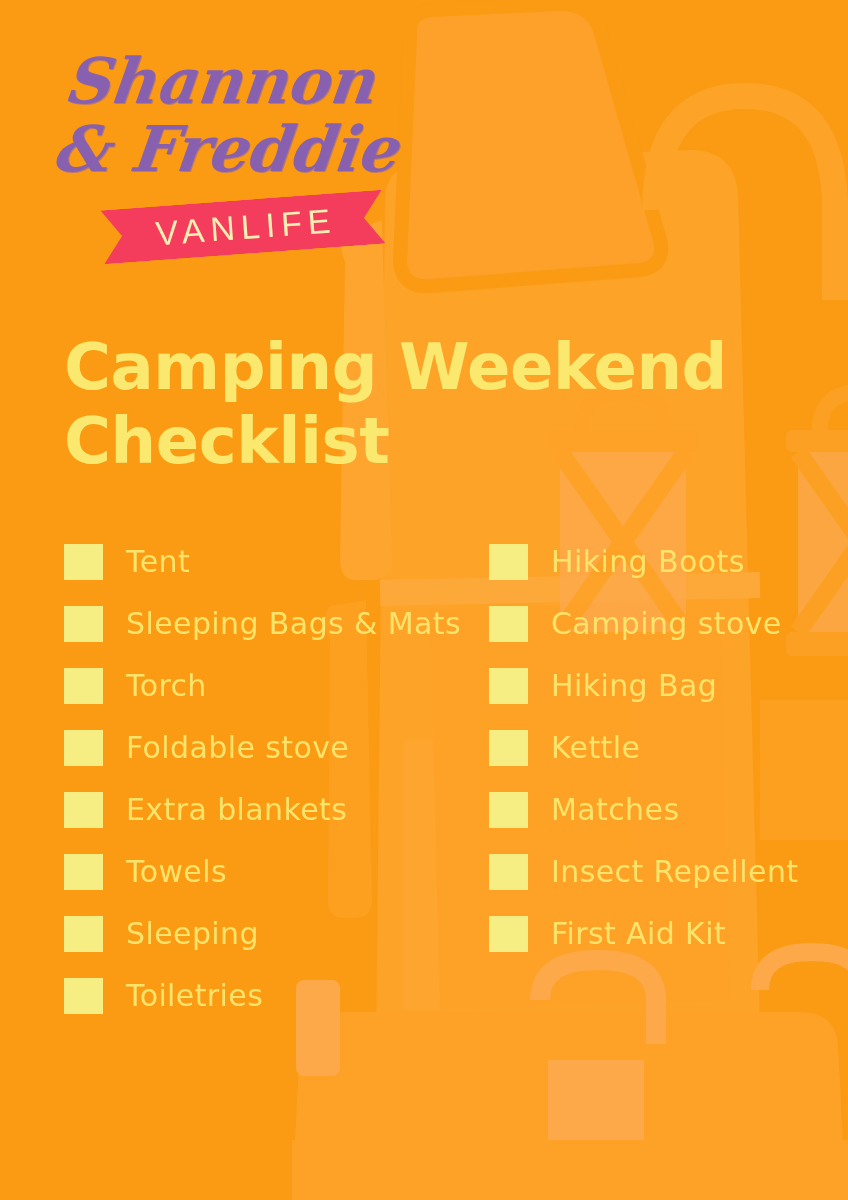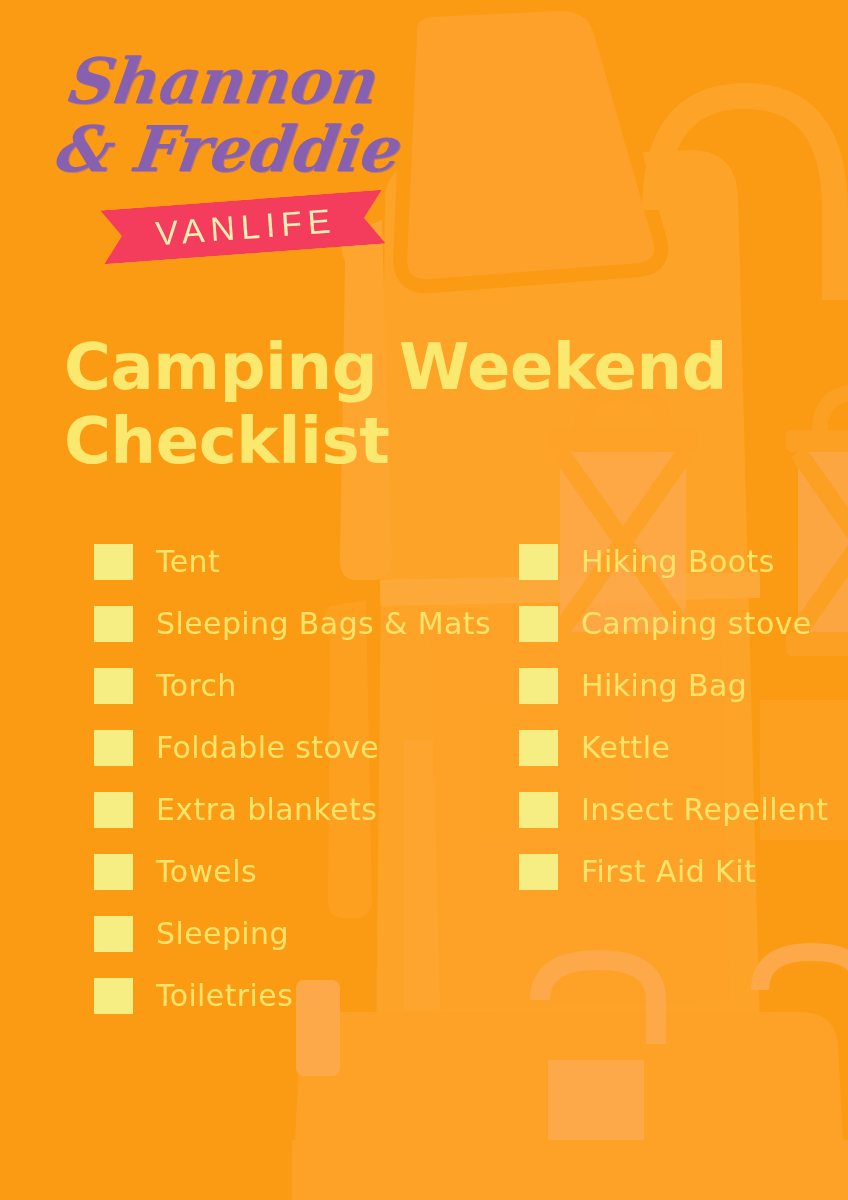--- a/index.html
+++ b/index.html
@@ -117,21 +117,20 @@
     position: absolute;
     top: 0;
   }
   #col-left  { left: 64px;  width: 420px; }
   #col-right { left: 489px; width: 350px; }
 
   .check-row {
     display: flex;
     align-items: center;
     height: 62px;
-    margin-left: 30px;
   }
   .checkbox {
     width: 39px;
     height: 36px;
     background: #f7ee83;
     flex: 0 0 auto;
   }
   .check-label {
     margin-left: 23px;
     color: #fce46a;
@@ -266,20 +265,24 @@
         <div class="check-row">
           <div class="checkbox"></div>
           <div class="check-label">Hiking Bag</div>
         </div>
         <div class="check-row">
           <div class="checkbox"></div>
           <div class="check-label">Kettle</div>
         </div>
         <div class="check-row">
           <div class="checkbox"></div>
+          <div class="check-label">Matches</div>
+        </div>
+        <div class="check-row">
+          <div class="checkbox"></div>
           <div class="check-label">Insect Repellent</div>
         </div>
         <div class="check-row">
           <div class="checkbox"></div>
           <div class="check-label">First Aid Kit</div>
         </div>
       </div>
   </div>
 
 </div>

